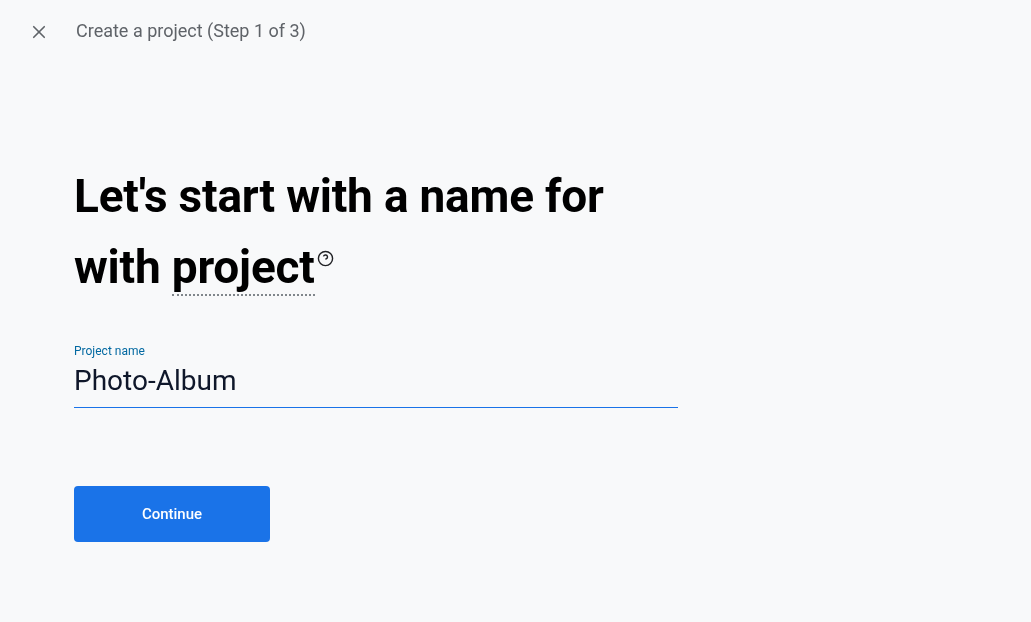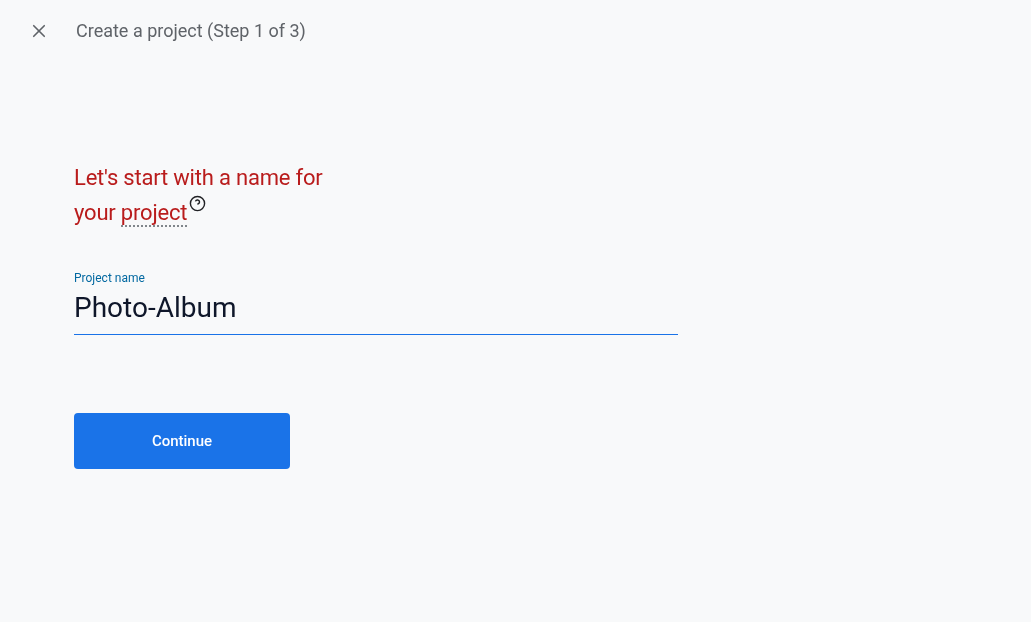--- a/index.html
+++ b/index.html
@@ -9,21 +9,21 @@
     }
     body {
       font-family: 'Google Sans', Roboto, Arial, sans-serif;
       background: #f8f9fa;
       width: 1031px;
       height: 622px;
       overflow: hidden;
     }
     .header {
       display: flex;
-      align-items: center;
+      align-items: flex-end;
       padding: 20px 30px;
       gap: 28px;
     }
     .close-btn {
       background: none;
       border: none;
       cursor: pointer;
       padding: 0;
       display: flex;
       align-items: center;
@@ -33,23 +33,23 @@
     .header-title {
       color: #5f6368;
       font-size: 18px;
       font-weight: 400;
     }
     .content {
       padding: 100px 0 0 74px;
       max-width: 680px;
     }
     .heading {
-      font-size: 22px;
-      font-weight: 400;
-      color: #b91c1c;
+      font-size: 46px;
+      font-weight: 700;
+      color: #000000;
       line-height: 1.55;
       letter-spacing: -0.2px;
     }
     .underlined {
       border-bottom: 2px dotted #80868b;
       padding-bottom: 0px;
       margin-top: 8px;
     }
     .help-icon {
       display: inline-flex;
@@ -101,21 +101,21 @@
       align-items: center;
       justify-content: center;
       background: #1a73e8;
       color: #fff;
       border: none;
       border-radius: 4px;
       font-size: 15px;
       font-weight: 500;
       padding: 0 24px;
       height: 56px;
-      width: 216px;
+      width: 196px;
       margin-top: 78px;
       cursor: pointer;
       font-family: inherit;
     }
   </style>
 </head>
 <body>
 
 <div class="header">
   <button class="close-btn">
@@ -123,21 +123,21 @@
       <line x1="5" y1="5" x2="19" y2="19"></line>
       <line x1="19" y1="5" x2="5" y2="19"></line>
     </svg>
   </button>
   <span class="header-title">Create a project (Step 1 of 3)</span>
 </div>
 
 <div class="content">
   <h1 class="heading">
     <span>Let's start with a name for</span><br>
-    <span>your </span><span class="underlined">project</span><span class="help-icon">
+    <span>with </span><span class="underlined">project</span><span class="help-icon">
       <svg width="17" height="17" viewBox="0 0 24 24" fill="none" stroke="currentColor" stroke-width="2">
         <circle cx="12" cy="12" r="10"></circle>
         <path d="M9.09 9a3 3 0 0 1 5.83 1c0 2-3 3-3 3"></path>
         <line x1="12" y1="17" x2="12.01" y2="17"></line>
       </svg>
     </span>
   </h1>
 
   <div class="field-wrapper">
     <label class="field-label">Project name</label>

